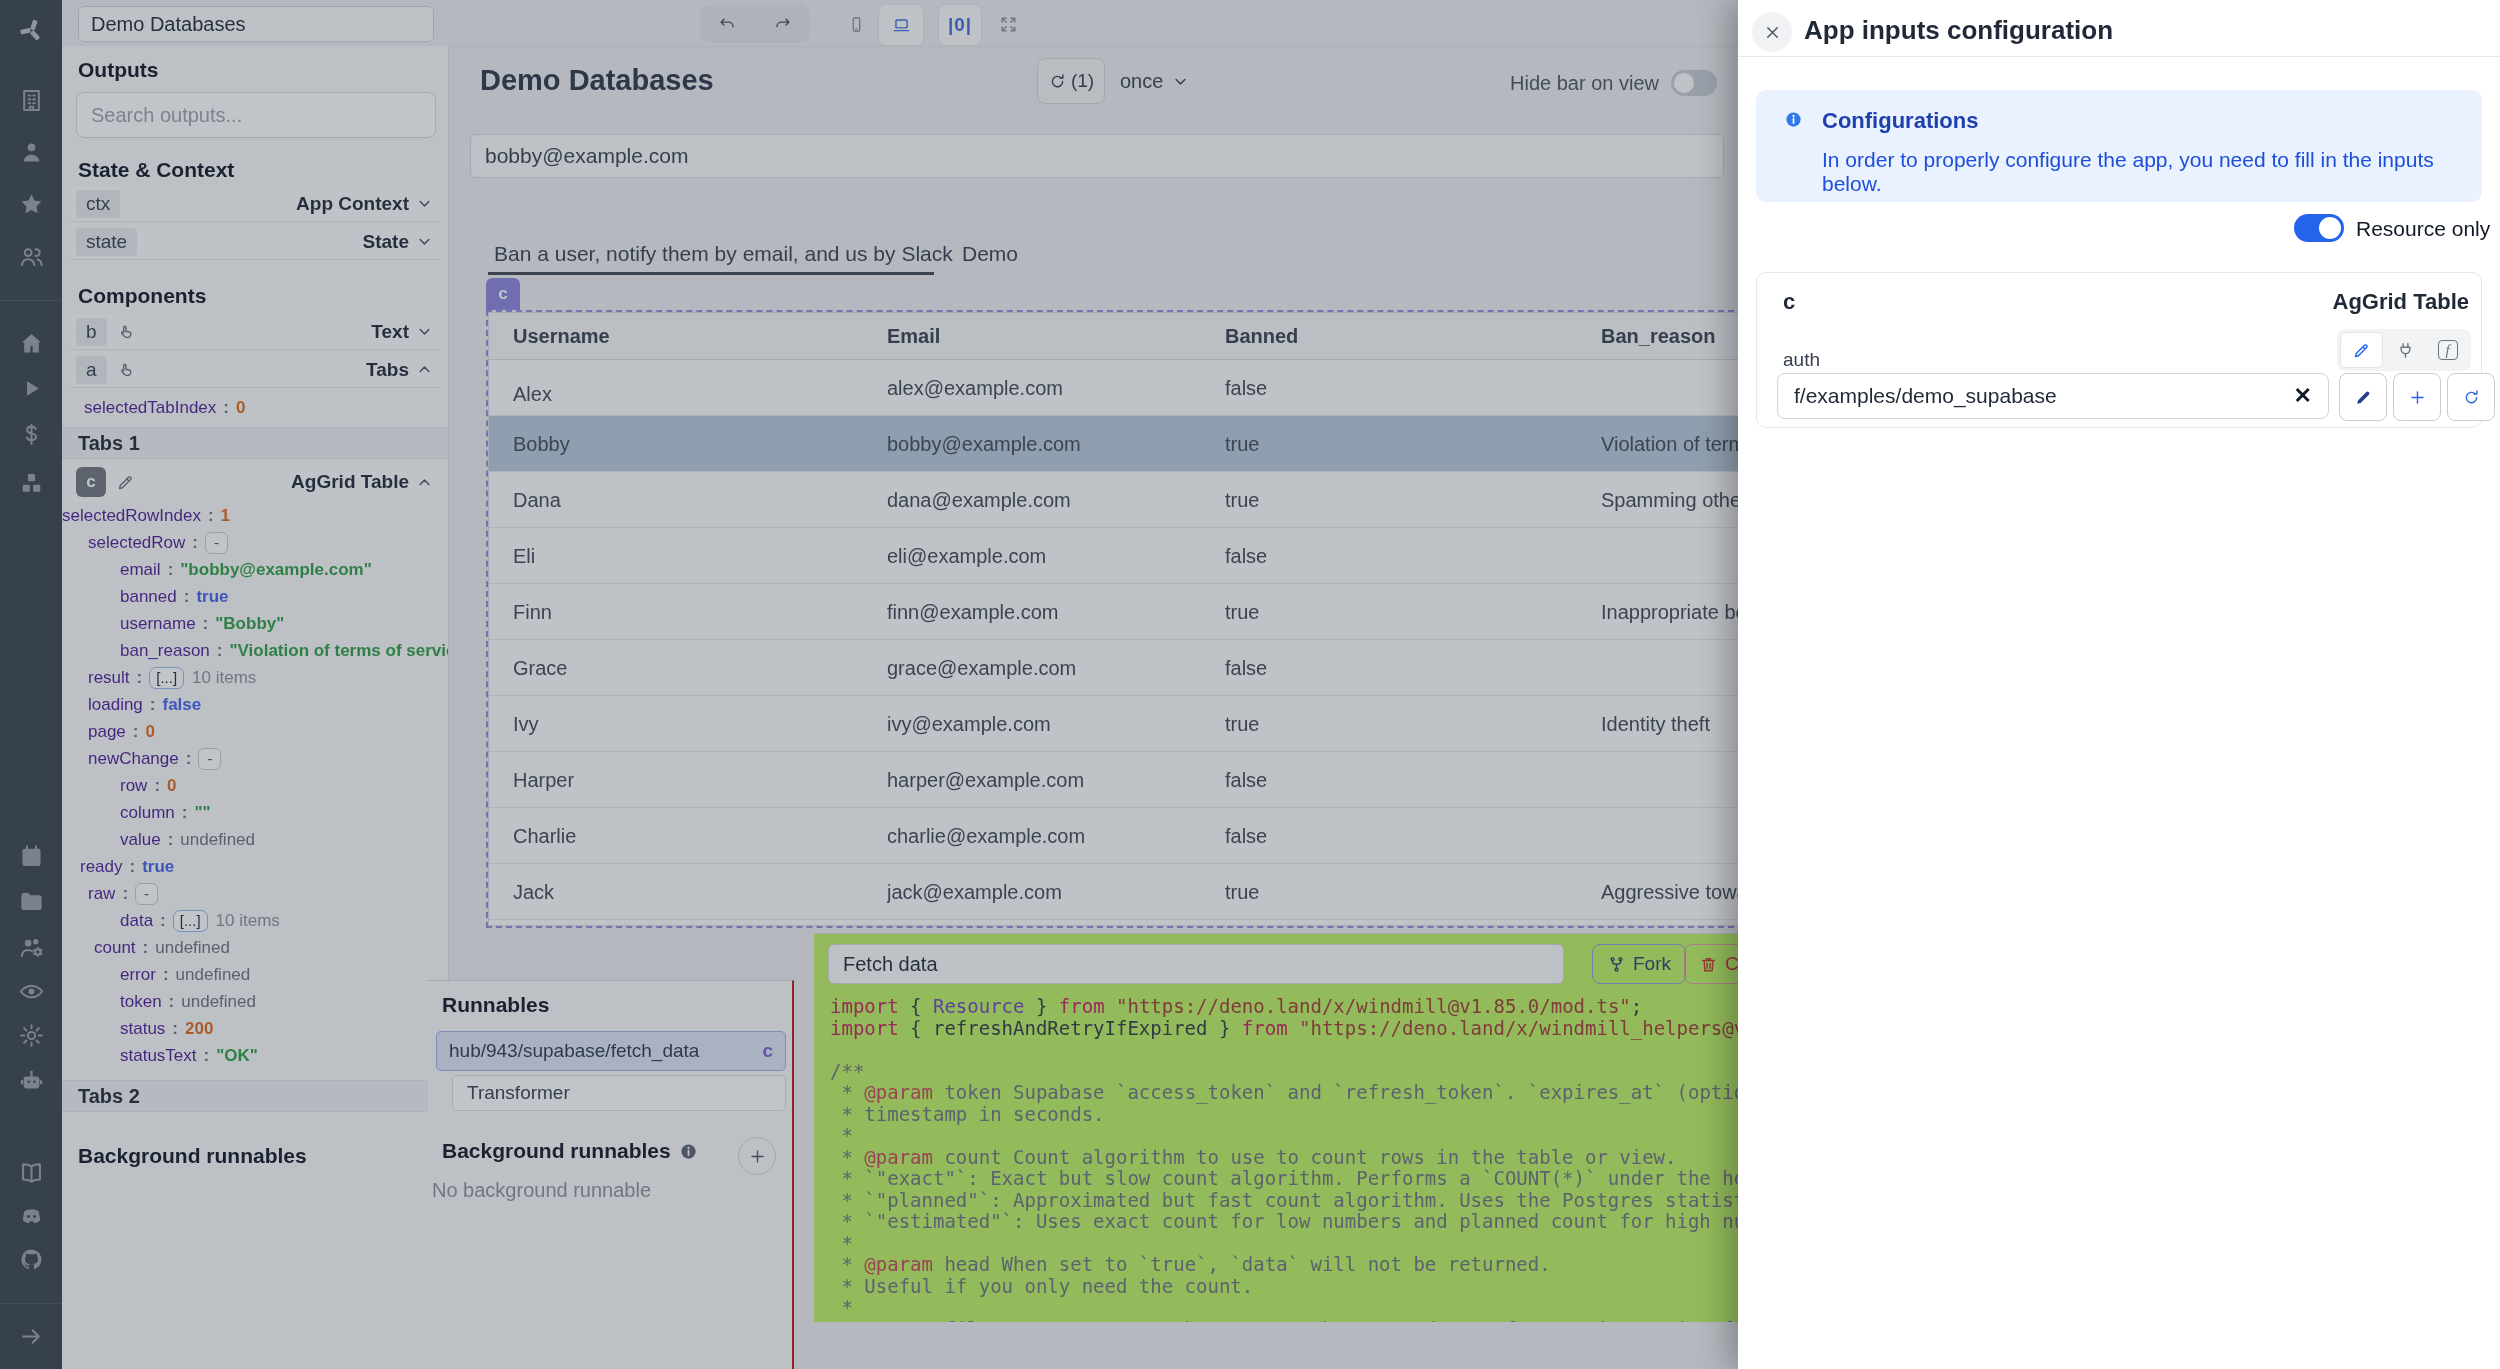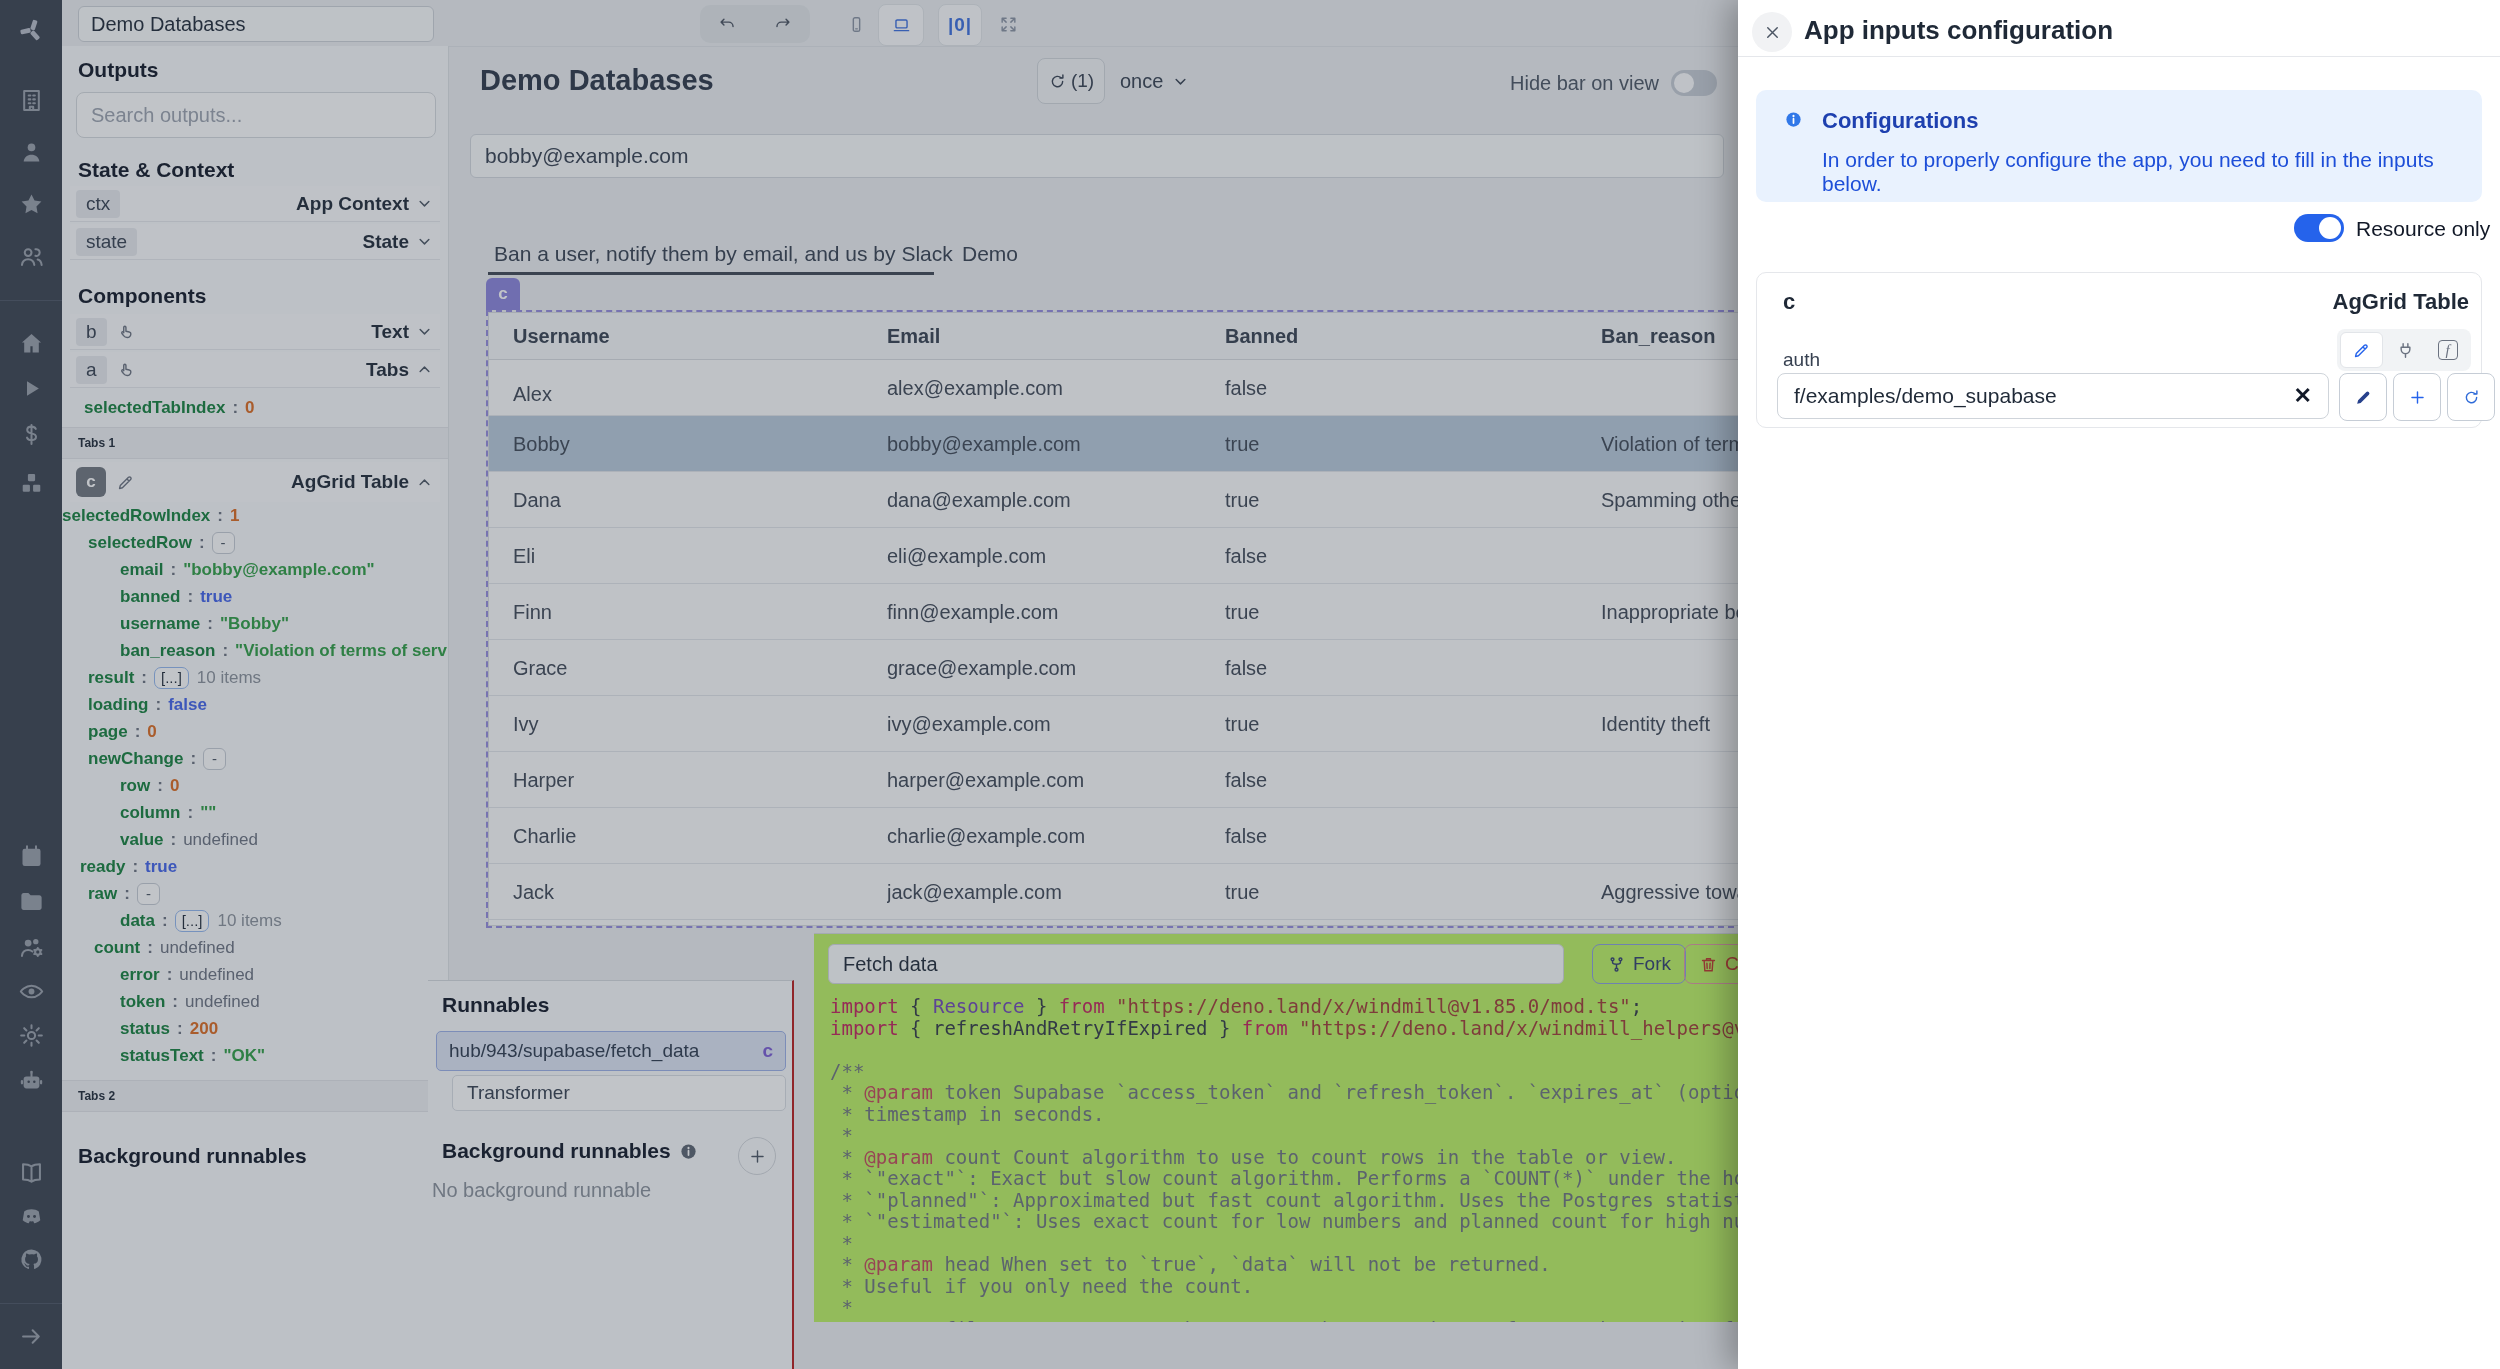--- a/index.html
+++ b/index.html
@@ -28,26 +28,26 @@
       background:#fff;font-size:20px;color:#9ca3af;display:flex;align-items:center;padding:0 14px;}
   .orow{position:absolute;left:8px;width:370px;height:36px;background:rgba(255,255,255,.6);
       border-bottom:1px solid #e7e9ed;display:flex;align-items:center;padding:0 6px;box-sizing:border-box;}
   .chip{background:#e8eaee;border-radius:4px;padding:3px 10px;font-size:19px;color:#374151;}
   .rtype{margin-left:auto;font-size:19px;font-weight:700;color:#1f2937;display:flex;align-items:center;gap:6px;}
   .rtype svg{width:19px;height:19px;color:#4b5563;}
   .hand{margin-left:10px;color:#6b7280;}
   .hand svg{width:19px;height:19px;}
   .tabsbar{position:absolute;left:0;width:386px;height:32px;background:#eff1f4;border-top:1px solid #e2e4e8;
       border-bottom:1px solid #e2e4e8;display:flex;align-items:center;padding:0 16px;box-sizing:border-box;
-      font-size:12px;font-weight:700;color:#1f2937;}
+      font-size:20px;font-weight:700;color:#1f2937;}
   .cbadge-g{width:30px;height:30px;border-radius:6px;background:#70767f;color:#fff;font-weight:700;font-size:17px;
       display:flex;align-items:center;justify-content:center;}
   #props{position:absolute;left:0;top:456px;width:386px;}
   .prow{height:27px;display:flex;align-items:center;font-size:17px;white-space:nowrap;overflow:hidden;}
-  .pk{font-weight:700;color:#15803d;}
+  .pk{font-weight:400;color:#4c1d95;}
   .pc{color:#6b7280;margin:0 7px;font-weight:700;}
   .pv-num{color:#dd6b20;font-weight:700;}
   .pv-str{color:#2f9e44;font-weight:700;}
   .pv-bool{color:#4263eb;font-weight:700;}
   .pv-und{color:#6b7280;}
   .pbox{border:1px solid #c6ccd4;border-radius:6px;background:#fff;padding:0 8px;color:#4b5563;font-size:15px;line-height:20px;}
   .pbox-b{border:1.5px solid #94b8f0;border-radius:7px;background:#fff;padding:0 6px;color:#1f2937;font-size:15px;line-height:20px;}
   .pv-extra{color:#8a919b;margin-left:8px;}
   
   #canvas{left:448px;top:46px;width:2052px;height:934px;background:#eef0f3;overflow:hidden;}

